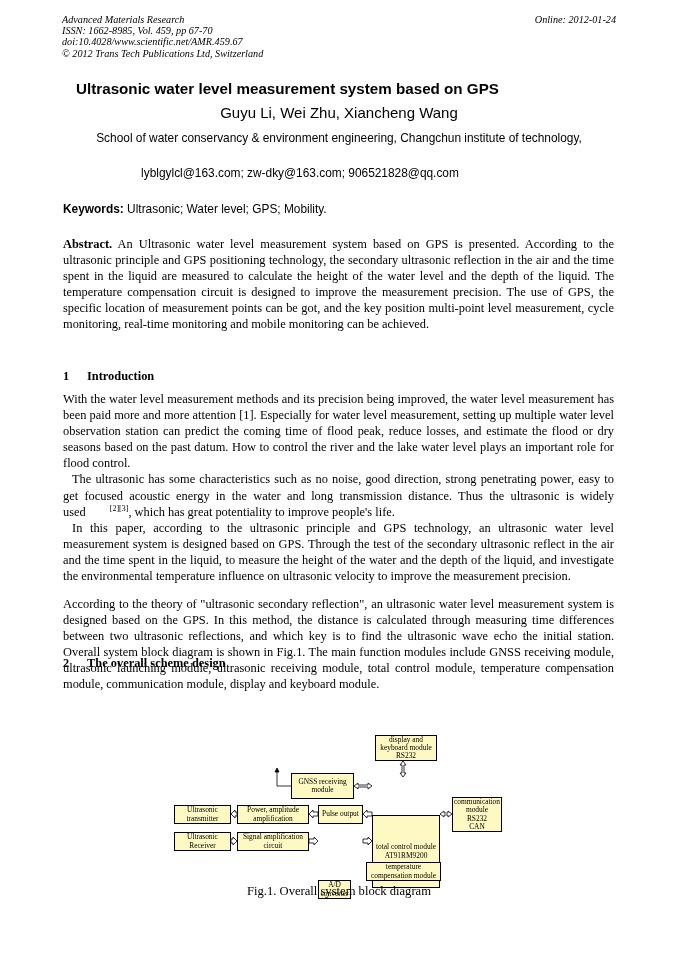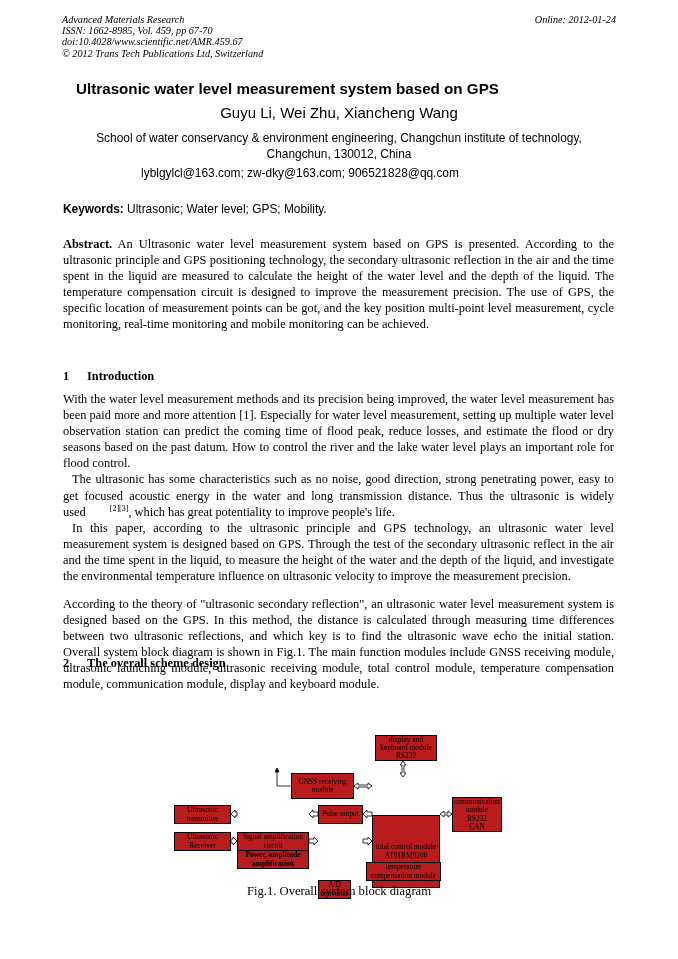--- a/index.html
+++ b/index.html
@@ -13,39 +13,38 @@
   .affil { position:absolute; left:70px; width:538px; top:131px; text-align:center; font-size:11.9px; line-height:15.5px; }
   .emails { position:absolute; left:0; width:600px; top:166px; text-align:center; font-size:11.9px; }
   .keywords { position:absolute; left:63px; top:202px; font-size:11.9px; }
   .para { position:absolute; left:63px; width:551px; font-size:12.4px; line-height:16.1px; text-align:justify; }
   .para p { margin:0; }
   .para .indent { text-indent:9px; }
   .sec { position:absolute; left:63px; font-size:12.4px; font-weight:bold; }
   .sec .num { display:inline-block; width:24px; }
   sup { font-size:8px; line-height:0; vertical-align:5px;padding-left:24px; }
   .diagram { position:absolute; left:0; top:0; width:678px; height:959px; pointer-events:none; }
-  .box { position:absolute; border:1px solid #000; background:#b91c1c; font-family:"Liberation Serif","DejaVu Serif",serif; font-size:7.4px; line-height:8.2px; text-align:center; display:flex; align-items:center; justify-content:center; flex-direction:column; box-sizing:border-box; pointer-events:auto; }
+  .box { position:absolute; border:1px solid #000; background:#fef9c3; font-family:"Liberation Serif","DejaVu Serif",serif; font-size:7.4px; line-height:8.2px; text-align:center; display:flex; align-items:center; justify-content:center; flex-direction:column; box-sizing:border-box; pointer-events:auto; }
   .caption { position:absolute; left:0; width:678px; top:884px; text-align:center; font-size:12.6px; }
 </style>
 </head>
 <body>
 
 <div class="hdr serif">
   <div>Advanced Materials Research</div>
   <div>ISSN: 1662-8985, Vol. 459, pp 67-70</div>
   <div>doi:10.4028/www.scientific.net/AMR.459.67</div>
   <div>© 2012 Trans Tech Publications Ltd, Switzerland</div>
 </div>
 <div class="online serif">Online: 2012-01-24</div>
 
 <div class="title sans">Ultrasonic water level measurement system based on GPS</div>
 <div class="authors sans">Guyu Li, Wei Zhu, Xiancheng Wang</div>
 <div class="affil sans">
   <div>School of water conservancy &amp; environment engineering, Changchun institute of technology,</div>
-  <div>Changchun, 130012, China</div>
 </div>
 <div class="emails sans">lyblgylcl@163.com; zw-dky@163.com; 906521828@qq.com</div>
 
 <div class="keywords sans"><b>Keywords:</b><span> Ultrasonic; Water level; GPS; Mobility.</span></div>
 
 <div class="para serif" style="top:236px;">
   <p><b>Abstract.</b><span> An Ultrasonic water level measurement system based on GPS is presented. According to the ultrasonic principle and GPS positioning technology, the secondary ultrasonic reflection in the air and the time spent in the liquid are measured to calculate the height of the water level and the depth of the liquid. The temperature compensation circuit is designed to improve the measurement precision. The use of GPS, the specific location of measurement points can be got, and the key position multi-point level measurement, cycle monitoring, real-time monitoring and mobile monitoring can be achieved.</span></p>
 </div>
 
 <div class="sec serif" style="top:369px;"><span class="num">1</span><span>Introduction</span></div>
@@ -106,21 +105,21 @@
 <div class="box" style="left:452px;top:797px;width:50px;height:35px;">
   <span>communication</span>
   <span>module</span>
   <span>RS232</span>
   <span>CAN</span>
 </div>
 <div class="box" style="left:174px;top:805px;width:57px;height:19px;">
   <span>Ultrasonic</span>
   <span>transmitter</span>
 </div>
-<div class="box" style="left:237px;top:850px;width:72px;height:19px;font-weight:bold;">
+<div class="box" style="left:237px;top:805px;width:72px;height:19px;">
   <span>Power, amplitude</span>
   <span>amplification</span>
 </div>
 <div class="box" style="left:318px;top:805px;width:45px;height:19px;">
   <span>Pulse output</span>
 </div>
 <div class="box" style="left:174px;top:832px;width:57px;height:19px;">
   <span>Ultrasonic</span>
   <span>Receiver</span>
 </div>

